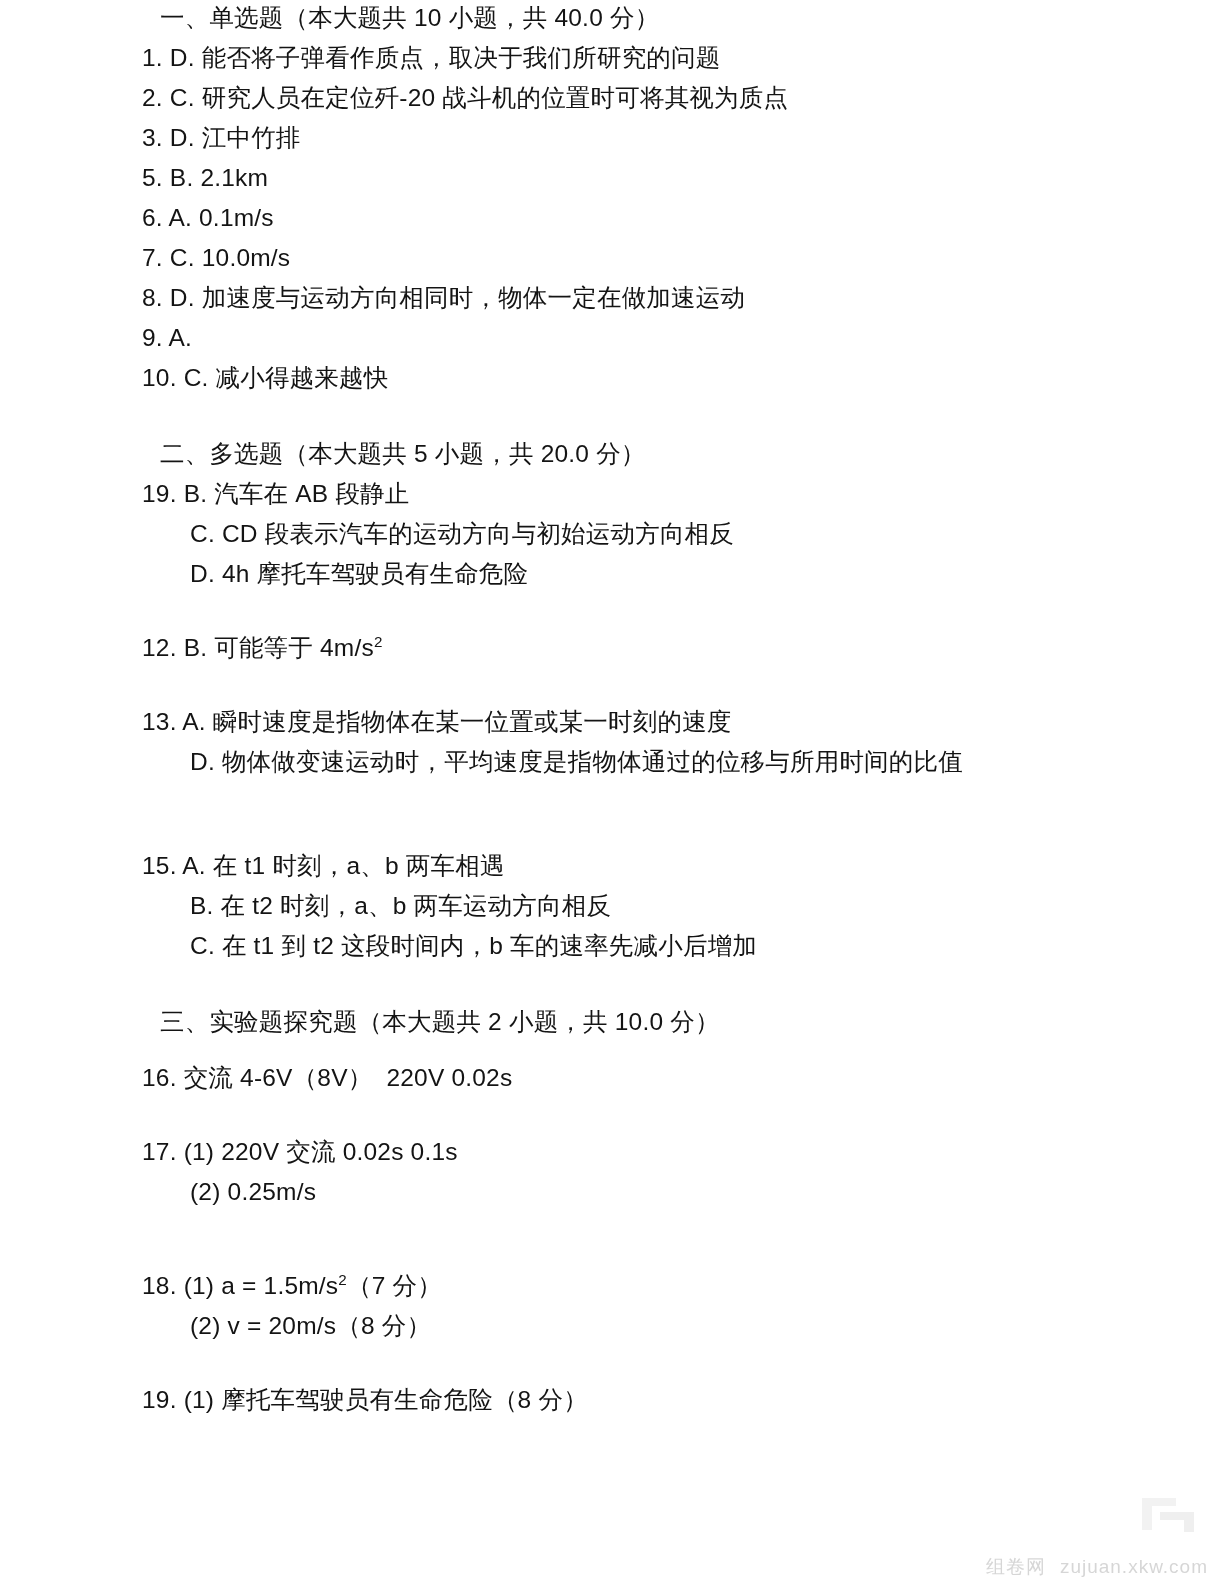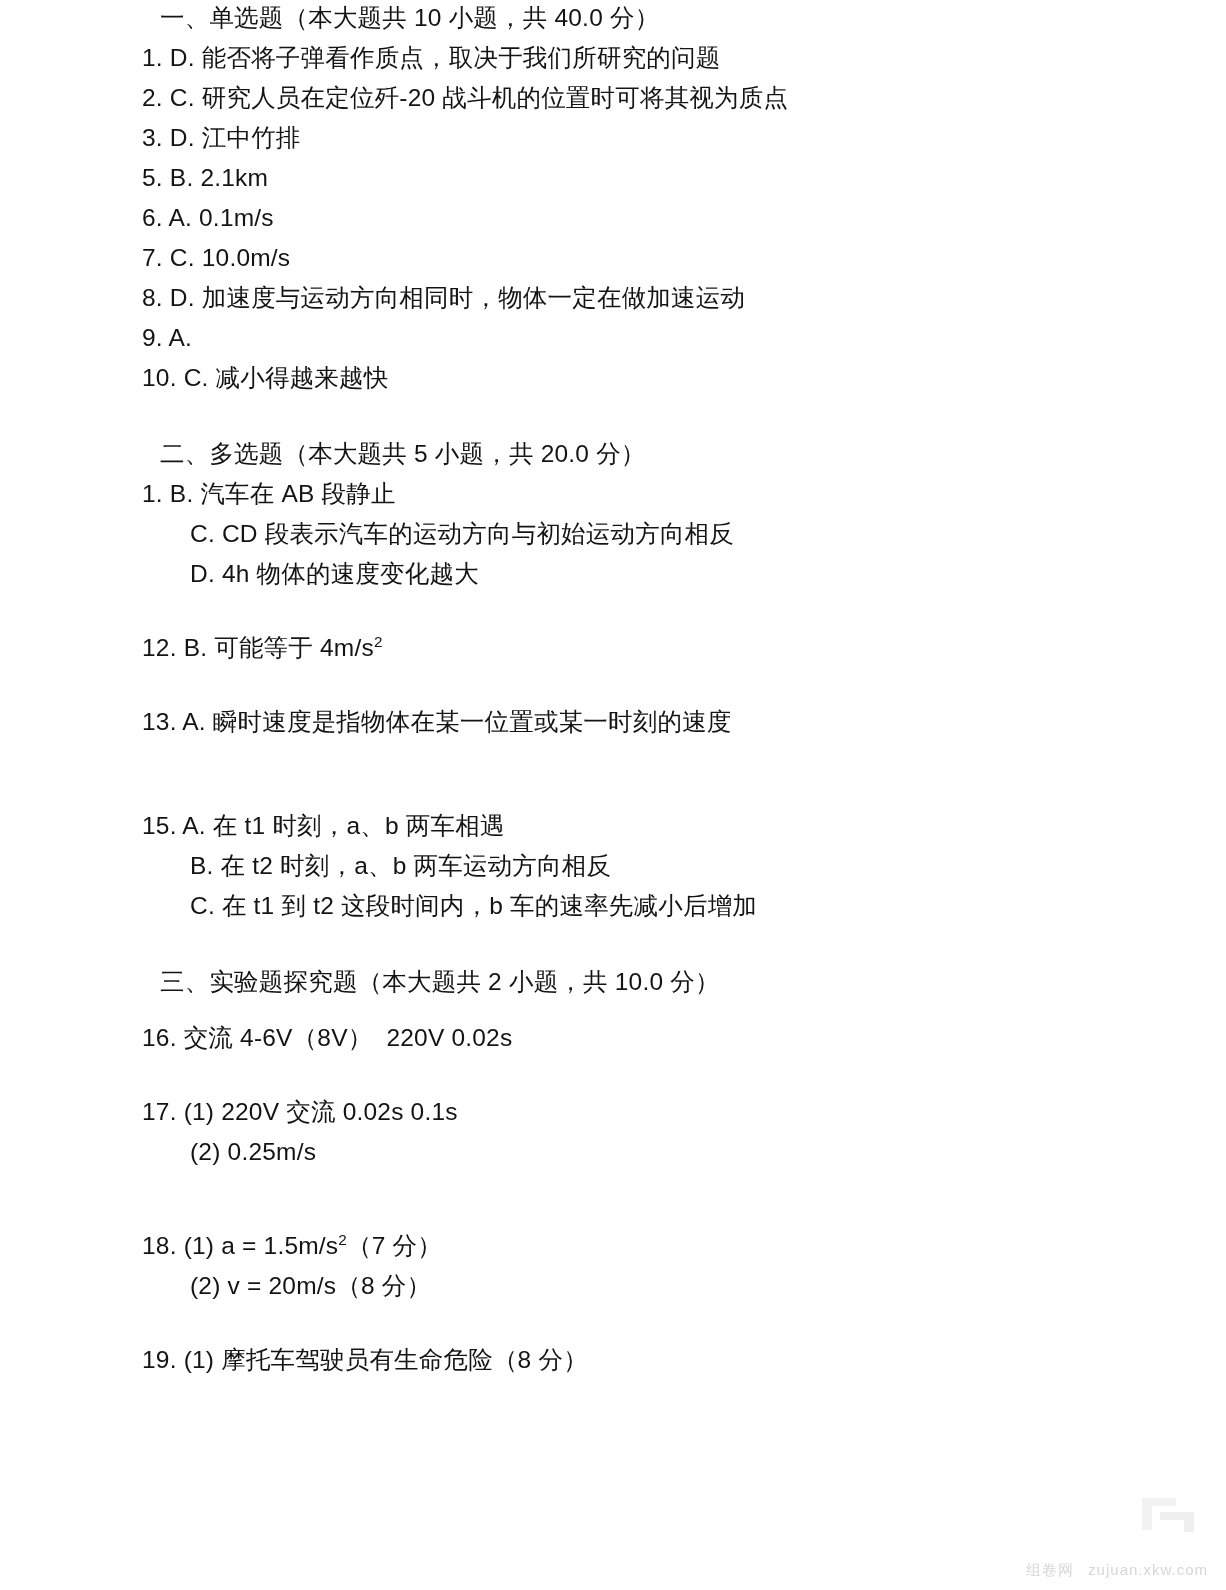--- a/index.html
+++ b/index.html
@@ -66,21 +66,21 @@
     right: 24px;
     bottom: 52px;
     width: 66px;
     height: 46px;
     opacity: 0.32;
   }
   .watermark-text {
     position: absolute;
     right: 18px;
     bottom: 10px;
-    font-size: 15px;
+    font-size: 19px;
     color: #c9c9c9;
     letter-spacing: 1px;
     opacity: 0.75;
     white-space: nowrap;
   }
   .wm-sep {
     display: inline-block;
     width: 14px;
   }
 </style>
@@ -97,27 +97,28 @@
     <div class="ans-line">5. B. 2.1km</div>
     <div class="ans-line">6. A. 0.1m/s</div>
     <div class="ans-line">7. C. 10.0m/s</div>
     <div class="ans-line">8. D. 加速度与运动方向相同时，物体一定在做加速运动</div>
     <div class="ans-line">9. A.</div>
     <div class="ans-line">10. C. 减小得越来越快</div>
 
     <div class="gap-lg"></div>
 
     <div class="section-heading">二、多选题（本大题共 5 小题，共 20.0 分）</div>
-    <div class="ans-line">1. B. 汽车在 AB 段静止</div>
+    <div class="ans-line">19. B. 汽车在 AB 段静止</div>
     <div class="ans-line indent-1">C. CD 段表示汽车的运动方向与初始运动方向相反</div>
-    <div class="ans-line indent-1">D. 4h 物体的速度变化越大</div>
+    <div class="ans-line indent-1">D. 4h 摩托车驾驶员有生命危险</div>
     <div class="gap-md"></div>
     <div class="ans-line">12. B. 可能等于 4m/s<sup>2</sup></div>
     <div class="gap-md"></div>
     <div class="ans-line">13. A. 瞬时速度是指物体在某一位置或某一时刻的速度</div>
+    <div class="ans-line indent-1">D. 物体做变速运动时，平均速度是指物体通过的位移与所用时间的比值</div>
     <div class="gap-md"></div>
     <div class="gap-md"></div>
     <div class="ans-line">15. A. 在 t1 时刻，a、b 两车相遇</div>
     <div class="ans-line indent-1">B. 在 t2 时刻，a、b 两车运动方向相反</div>
     <div class="ans-line indent-1">C. 在 t1 到 t2 这段时间内，b 车的速率先减小后增加</div>
 
     <div class="gap-lg"></div>
 
     <div class="section-heading">三、实验题探究题（本大题共 2 小题，共 10.0 分）</div>
     <div class="gap-sm"></div>

